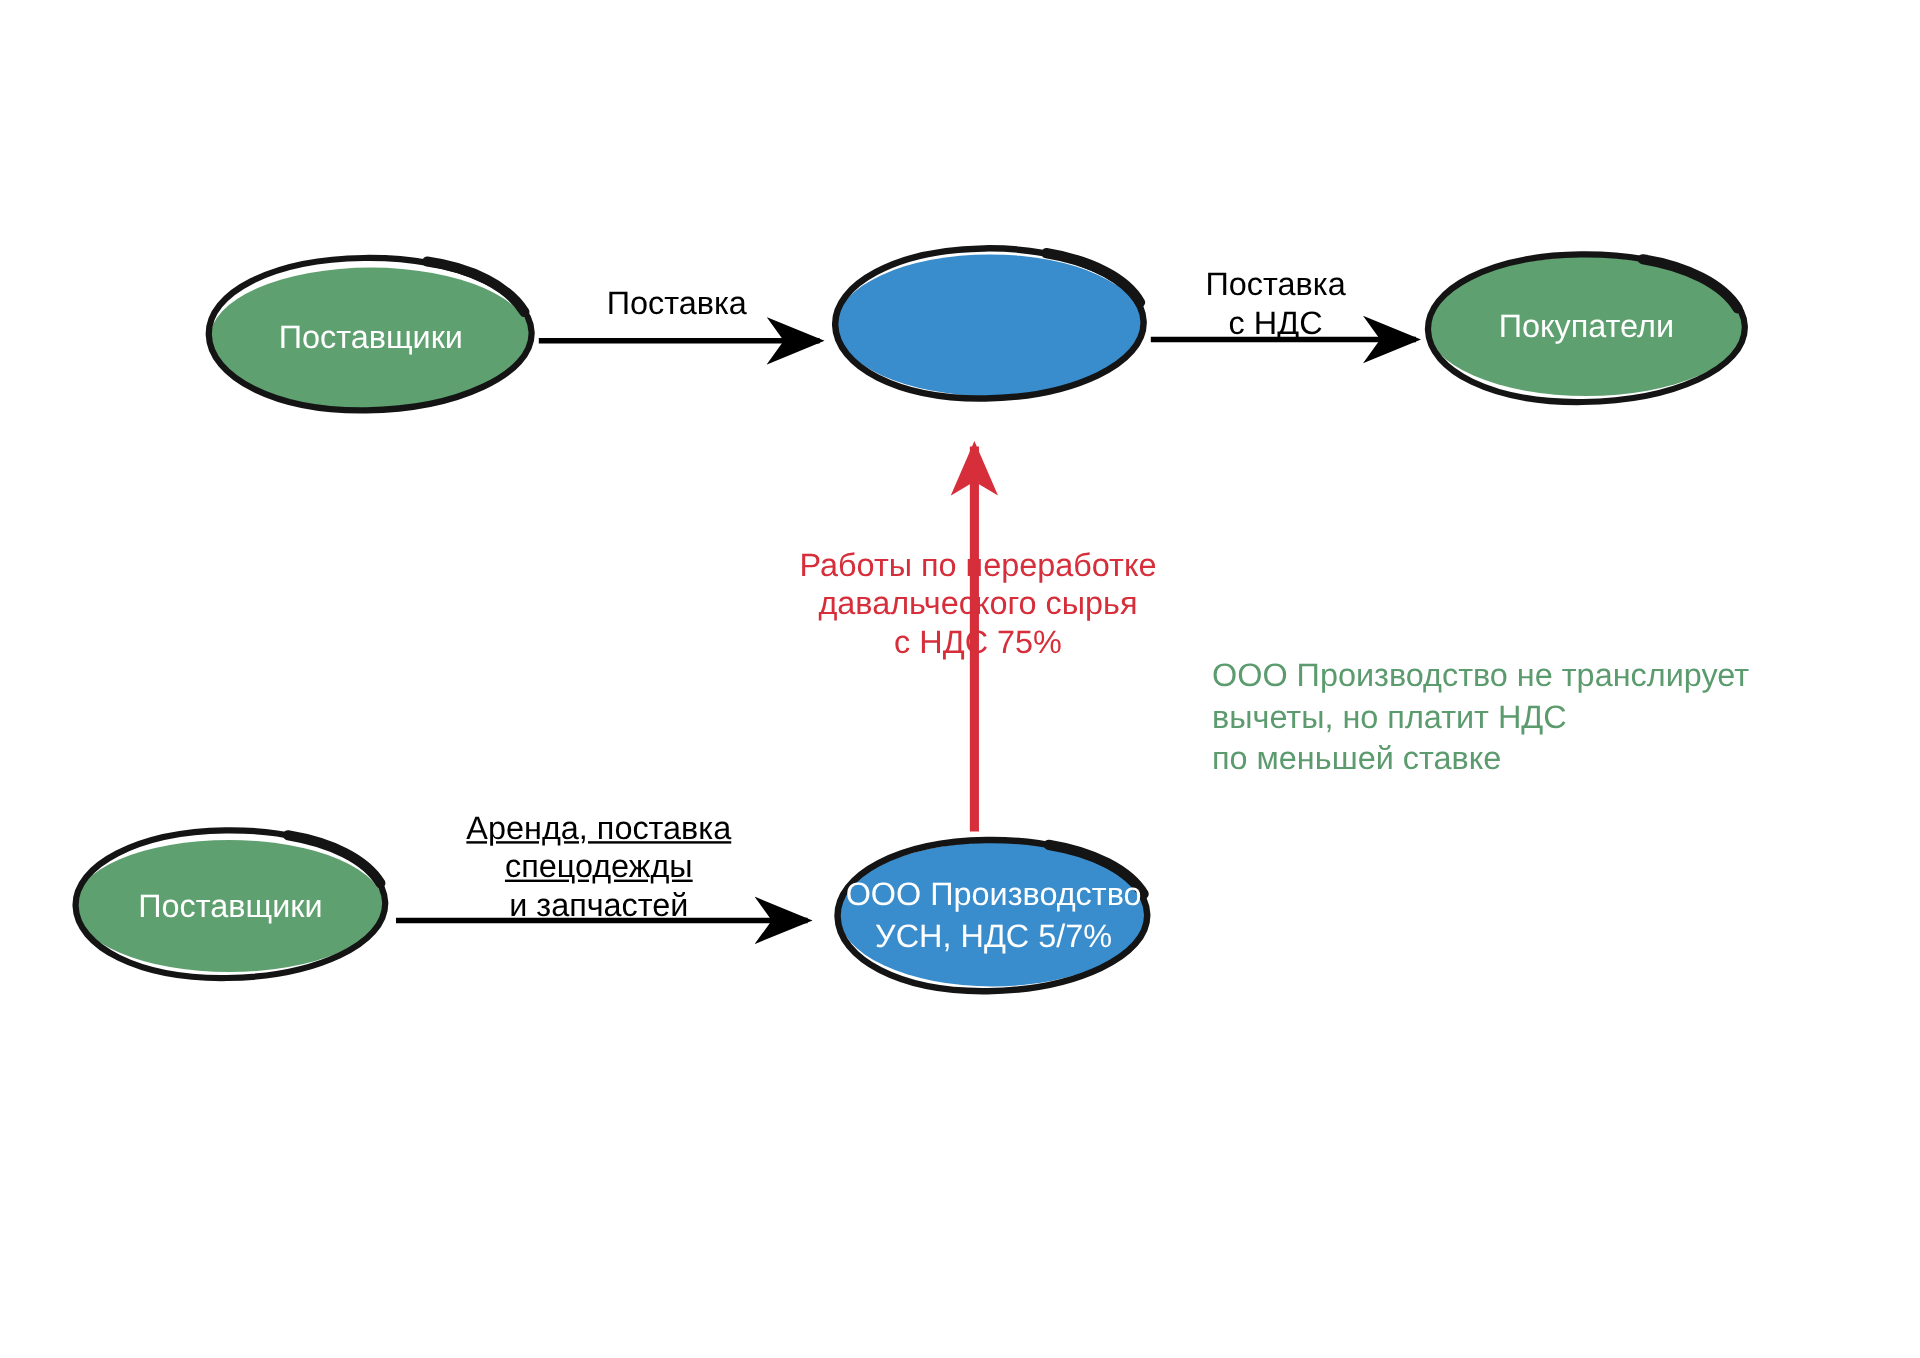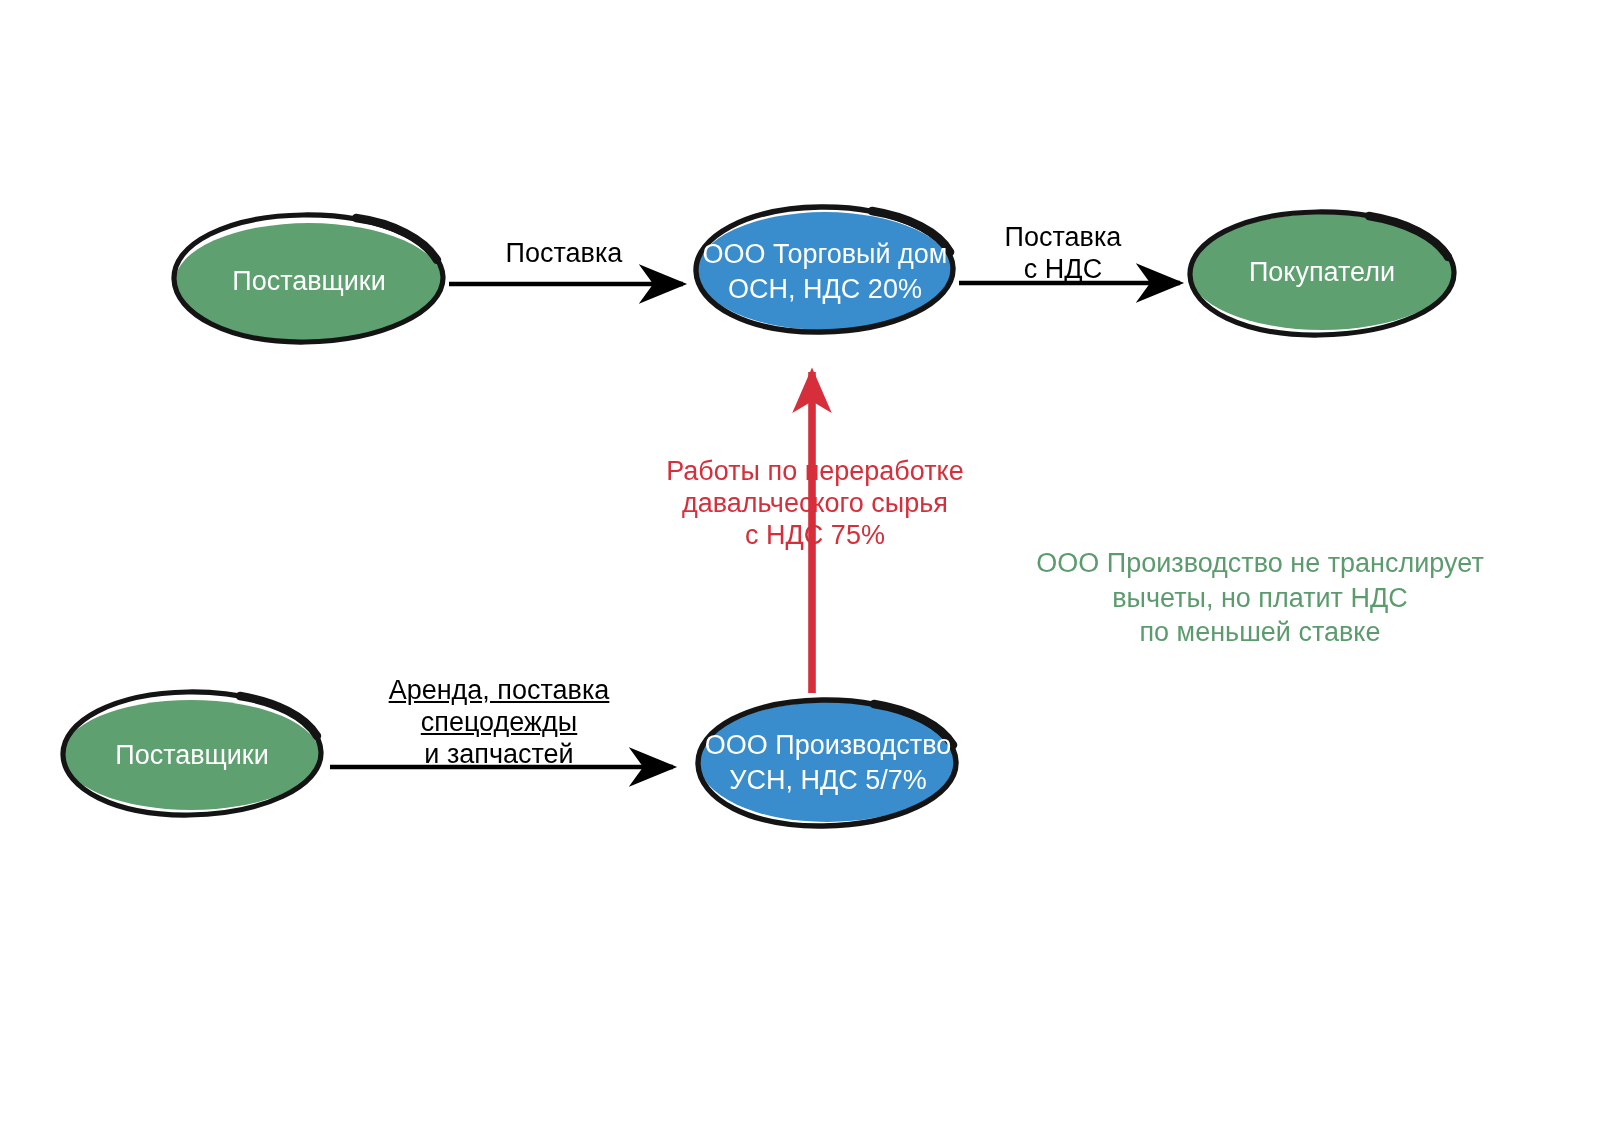--- a/index.html
+++ b/index.html
@@ -33,21 +33,20 @@
   }
   .edge-label {
     position: absolute;
     text-align: center;
     white-space: pre-line;
     line-height: 1.18;
     color: #000000;
   }
   .note {
     position: absolute;
-    text-align: center;
     white-space: pre-line;
     line-height: 1.28;
   }
   svg.layer {
     position: absolute;
     left: 0;
     top: 0;
     width: 1600px;
     height: 1132px;
     overflow: visible;
@@ -107,24 +106,20 @@
 
     <line x1="330" y1="767" x2="673" y2="767" stroke="#000000" stroke-width="4.6" marker-end="url(#arrowBlack)"></line>
 
     <line x1="812" y1="693" x2="812" y2="372" stroke="#D62E3A" stroke-width="7.6" marker-end="url(#arrowRed)"></line>
   </svg>
 
   <div class="node" style="left:175px; top:222px; width:268px; height:120px; font-size:27px;">
     <span class="node-line">Поставщики</span>
   </div>
 
-  <div class="node" style="left:667px; top:212px; width:316px; height:120px; font-size:27px;">
-    <span class="node-line">ООО Торговый дом</span>
-    <span class="node-line">ОСН, НДС 20%</span>
-  </div>
 
   <div class="node" style="left:1189px; top:213px; width:266px; height:120px; font-size:27px;">
     <span class="node-line">Покупатели</span>
   </div>
 
   <div class="node" style="left:62px; top:698px; width:260px; height:115px; font-size:27px;">
     <span class="node-line">Поставщики</span>
   </div>
 
   <div class="node" style="left:672px; top:702px; width:312px; height:122px; font-size:27px;">

